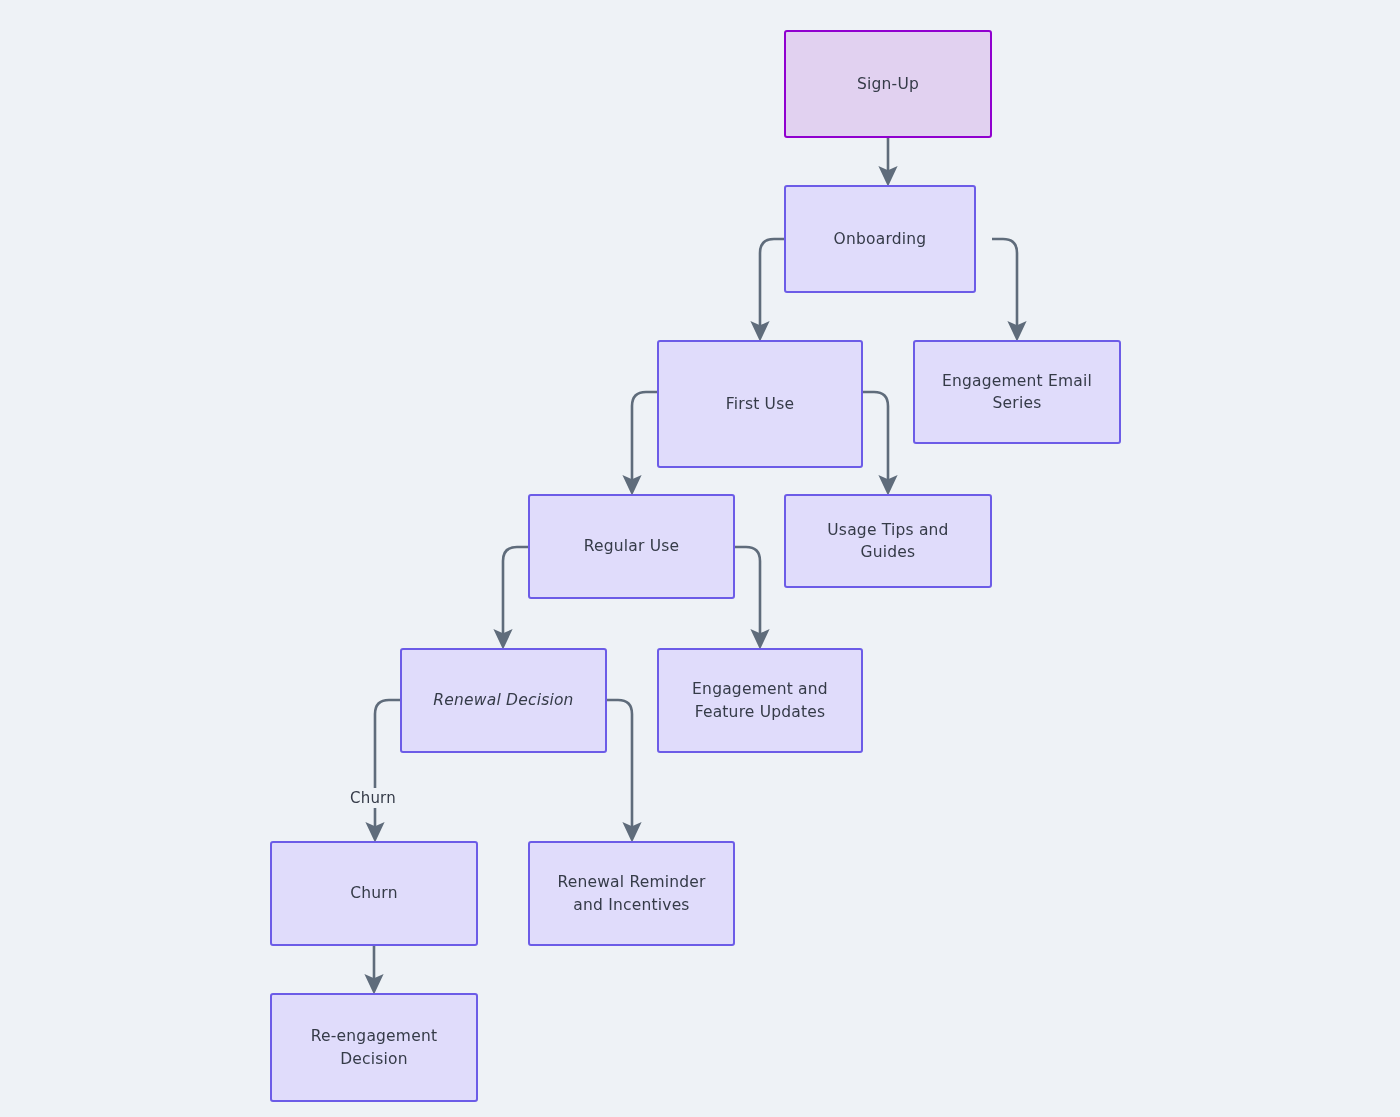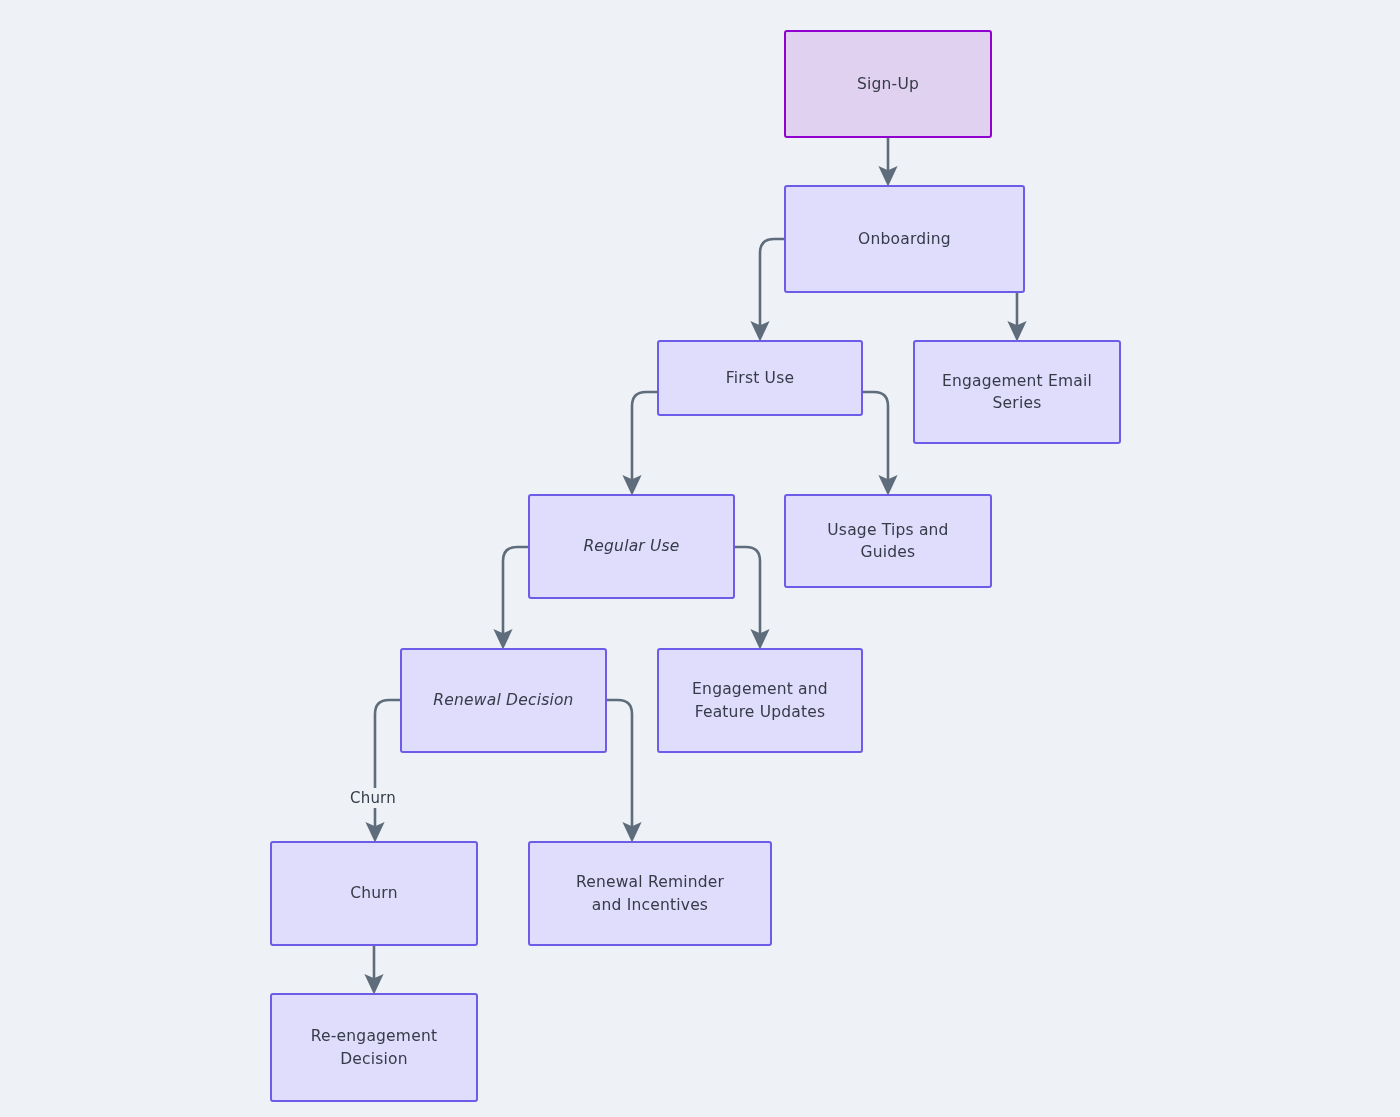--- a/index.html
+++ b/index.html
@@ -85,48 +85,48 @@
         <path d="M 400 700 L 389 700 Q 375 700 375 714 L 375 832" fill="none" stroke="#5f6c7b" stroke-width="2.6" stroke-linecap="butt" marker-end="url(#arrowhead)"></path>
         <path d="M 607 700 L 618 700 Q 632 700 632 714 L 632 832" fill="none" stroke="#5f6c7b" stroke-width="2.6" stroke-linecap="butt" marker-end="url(#arrowhead)"></path>
         <path d="M 374 946 L 374 984" fill="none" stroke="#5f6c7b" stroke-width="2.6" stroke-linecap="butt" marker-end="url(#arrowhead)"></path>
       </g>
   </svg>
 
   <div id="node-layer">
       <div class="node start" style="left: 784px; top: 30px; width: 208px; height: 108px;">
         <span class="node-label">Sign-Up</span>
       </div>
-      <div class="node" style="left: 784px; top: 185px; width: 241px; height: 108px;">
+      <div class="node" style="left: 784px; top: 185px; width: 192px; height: 108px;">
         <span class="node-label">Onboarding</span>
       </div>
-      <div class="node" style="left: 657px; top: 340px; width: 206px; height: 76px;">
+      <div class="node" style="left: 657px; top: 340px; width: 206px; height: 128px;">
         <span class="node-label">First Use</span>
       </div>
       <div class="node" style="left: 913px; top: 340px; width: 208px; height: 104px;">
         <span class="node-label">Engagement Email
 Series</span>
       </div>
-      <div class="node" style="left: 528px; top: 494px; width: 207px; height: 105px; font-style: italic;">
+      <div class="node" style="left: 528px; top: 494px; width: 207px; height: 105px;">
         <span class="node-label">Regular Use</span>
       </div>
       <div class="node" style="left: 784px; top: 494px; width: 208px; height: 94px;">
         <span class="node-label">Usage Tips and
 Guides</span>
       </div>
       <div class="node" style="left: 400px; top: 648px; width: 207px; height: 105px; font-style: italic;">
         <span class="node-label">Renewal Decision</span>
       </div>
       <div class="node" style="left: 657px; top: 648px; width: 206px; height: 105px;">
         <span class="node-label">Engagement and
 Feature Updates</span>
       </div>
       <div class="node" style="left: 270px; top: 841px; width: 208px; height: 105px;">
         <span class="node-label">Churn</span>
       </div>
-      <div class="node" style="left: 528px; top: 841px; width: 244px; height: 105px;">
+      <div class="node" style="left: 528px; top: 841px; width: 207px; height: 105px;">
         <span class="node-label">Renewal Reminder
 and Incentives</span>
       </div>
       <div class="node" style="left: 270px; top: 993px; width: 208px; height: 109px;">
         <span class="node-label">Re-engagement
 Decision</span>
       </div>
     </div>
   <div id="edge-label-layer">
       <div class="edge-label" style="left: 346px; top: 788px;">Churn</div>

